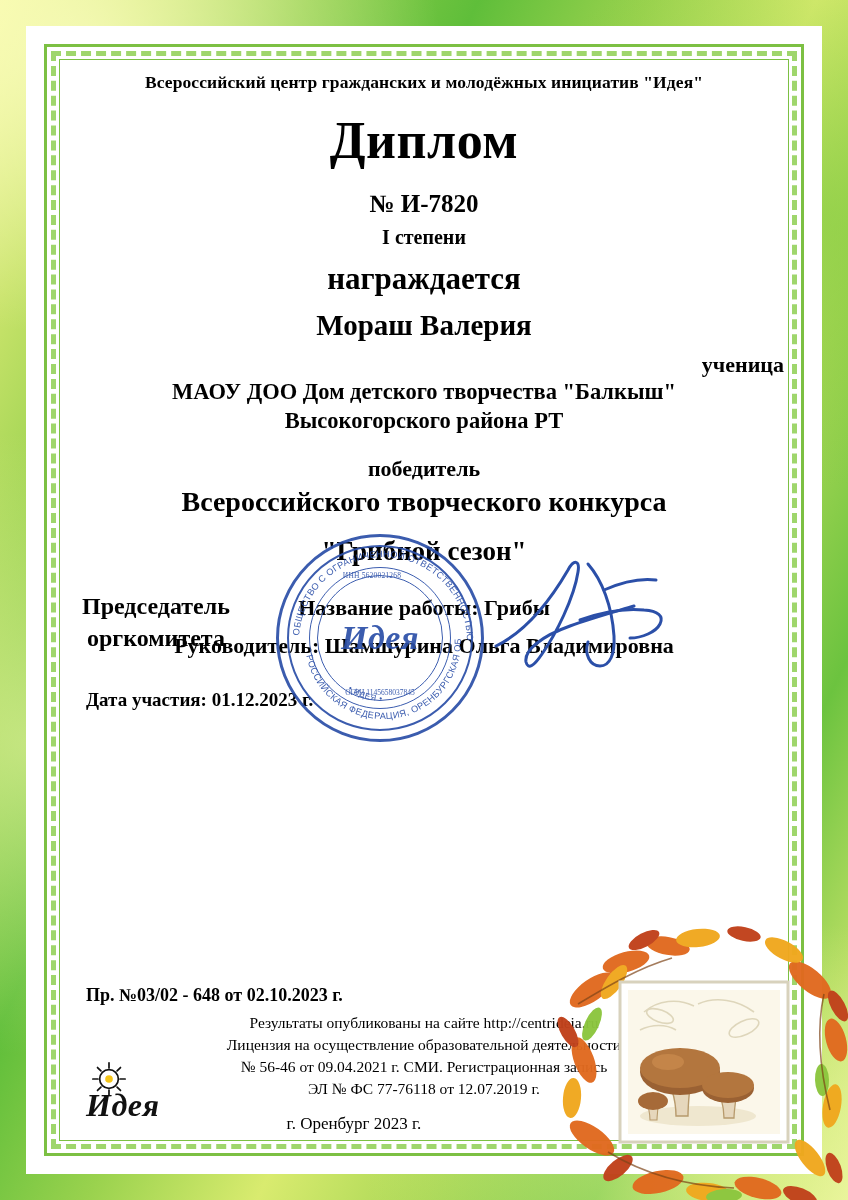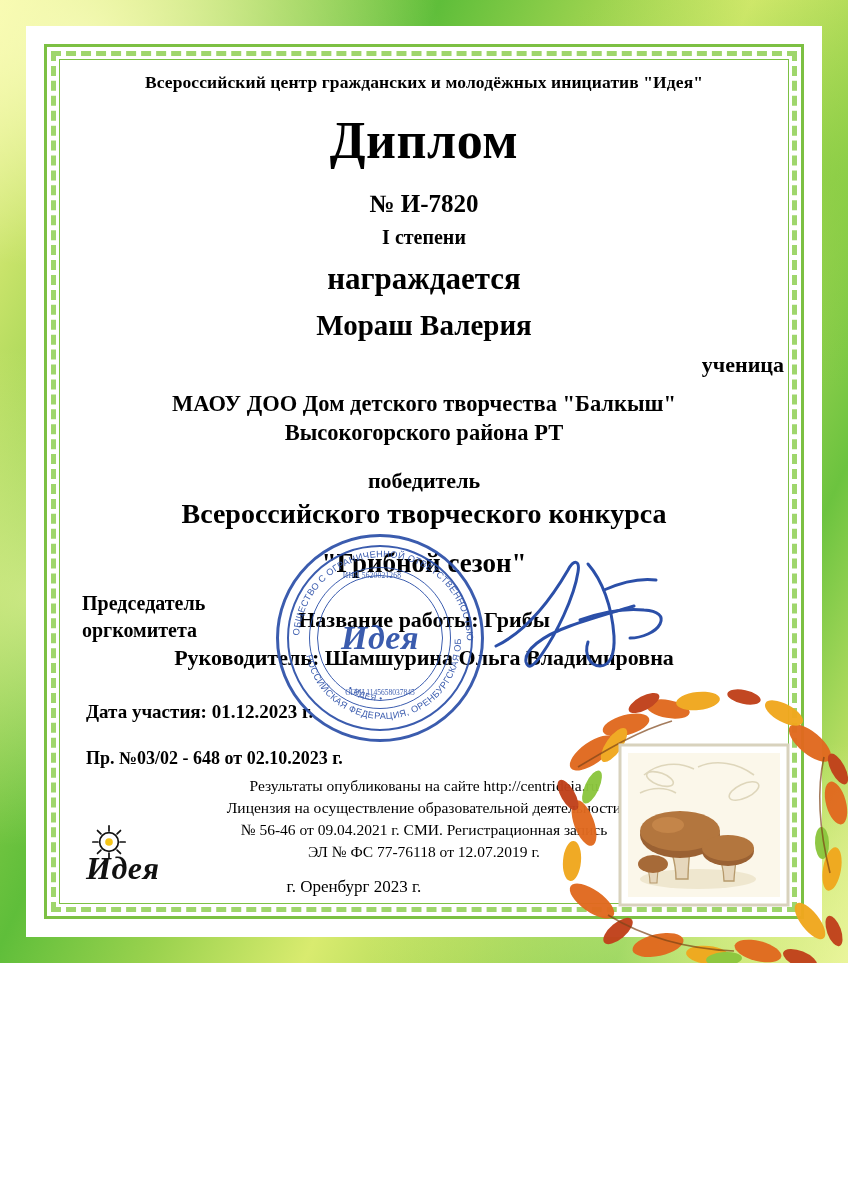--- a/index.html
+++ b/index.html
@@ -11,21 +11,21 @@
     height: 1200px;
     font-family: "Liberation Serif", serif;
     background: #ffffff;
     overflow: hidden;
   }
 
   
   .page {
     position: relative;
     width: 848px;
-    height: 963px;
+    height: 1200px;
     box-sizing: border-box;
     background:
       linear-gradient(115deg,
         #f2f79a 0%,
         #c8e36a 10%,
         #8fce4a 22%,
         #5fbe3a 34%,
         #9ad24e 46%,
         #d9eb6f 58%,
         #a9d755 70%,
@@ -129,21 +129,20 @@
   }
   .recipient-role {
     font-size: 22px;
     font-weight: bold;
     margin-top: 10px;
     text-align: right;
   }
   .institution {
     font-size: 22.5px;
     font-weight: bold;
-    margin-top: 12px;
     line-height: 1.28;
   }
   .status {
     font-size: 22px;
     font-weight: bold;
     margin-top: 20px;
   }
   .competition {
     font-size: 28px;
     font-weight: bold;
@@ -177,23 +176,23 @@
     position: absolute;
     left: 0;
     right: 0;
     top: 500px;
     height: 200px;
   }
   .chair {
     position: absolute;
     left: 18px;
     top: 30px;
-    font-size: 20px;
-    font-weight: bold;
-    text-align: left;
+    font-size: 24px;
+    font-weight: bold;
+    text-align: center;
     line-height: 1.35;
   }
 
   
   .stamp {
     position: absolute;
     left: 212px;
     top: -26px;
     width: 208px;
     height: 208px;

